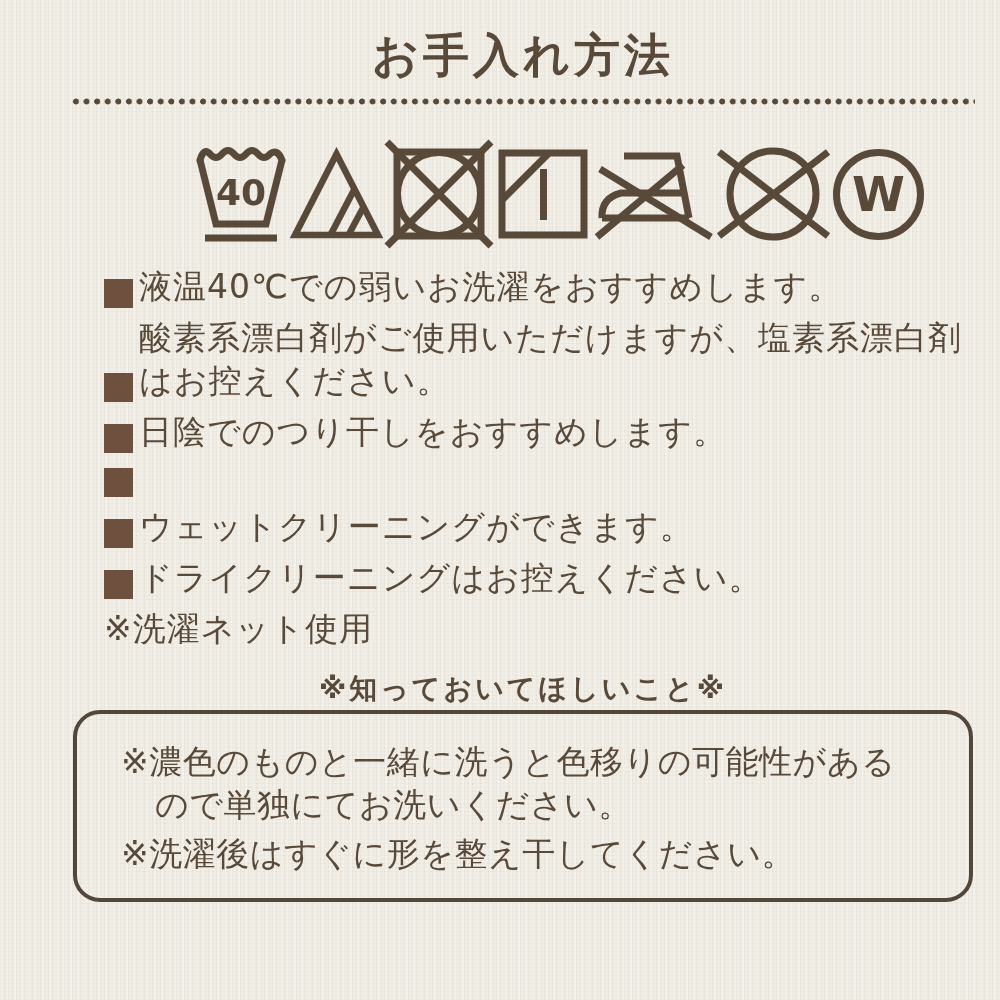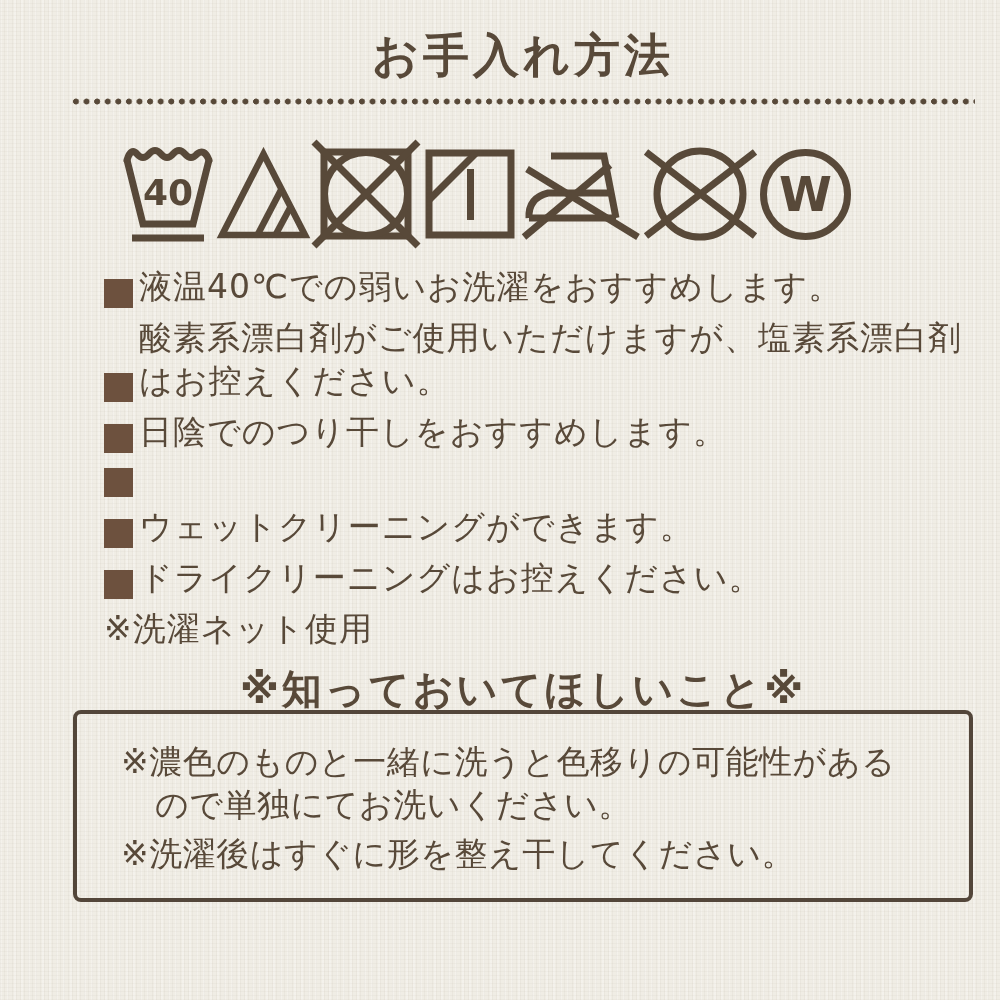--- a/index.html
+++ b/index.html
@@ -18,42 +18,42 @@
     text-align:center;font-size:46px;font-weight:bold;letter-spacing:4px;
     line-height:58px;
   }
   .dotted-sep{
     height:7px;margin:14px 25px 0 25px;
     background-image:radial-gradient(circle at 5px 3.5px, #584939 2.7px, rgba(0,0,0,0) 3.3px);
     background-size:10.6px 7px;background-repeat:repeat-x;
   }
   .symbols-row{
     margin:34px 74px 0 74px;
-    display:flex;justify-content:flex-start;align-items:center;
+    display:flex;justify-content:flex-end;align-items:center;
   }
   .symbols-row svg{display:block;}
   svg .st{stroke:#584939;fill:none;stroke-width:7;stroke-linejoin:miter;}
   svg .st65{stroke:#584939;fill:none;stroke-width:6.5;}
   svg text{font-family:inherit;font-weight:bold;fill:#584939;}
   .care-list{margin:16px 30px 0 58px;}
   .care-item{display:flex;align-items:flex-end;margin-bottom:8px;}
   .care-text{font-size:33px;line-height:43px;letter-spacing:1px;max-width:880px;}
   .sq-bullet{
     flex:0 0 auto;width:29px;height:29px;background:#6d513e;
     margin:7px 6px 0 0;
   }
   .kome-mark{font-size:33px;line-height:43px;letter-spacing:1px;}
   .notes-heading{
-    text-align:center;font-size:40px;font-weight:bold;letter-spacing:3px;
+    text-align:center;font-size:28px;font-weight:bold;letter-spacing:3px;
     line-height:50px;margin-top:14px;
   }
   .notes-box{
     box-sizing:border-box;
     margin:-4px 27px 0 27px;height:192px;
-    border:4px solid #53463a;border-radius:8px;
+    border:4px solid #53463a;border-radius:27px;
     padding:26px 44px 0 44px;
   }
   .note-item{
     font-size:33px;line-height:43px;letter-spacing:0.5px;
     padding-left:34px;text-indent:-34px;margin-bottom:6px;
   }
 </style>
 </head>
 <body>
 

